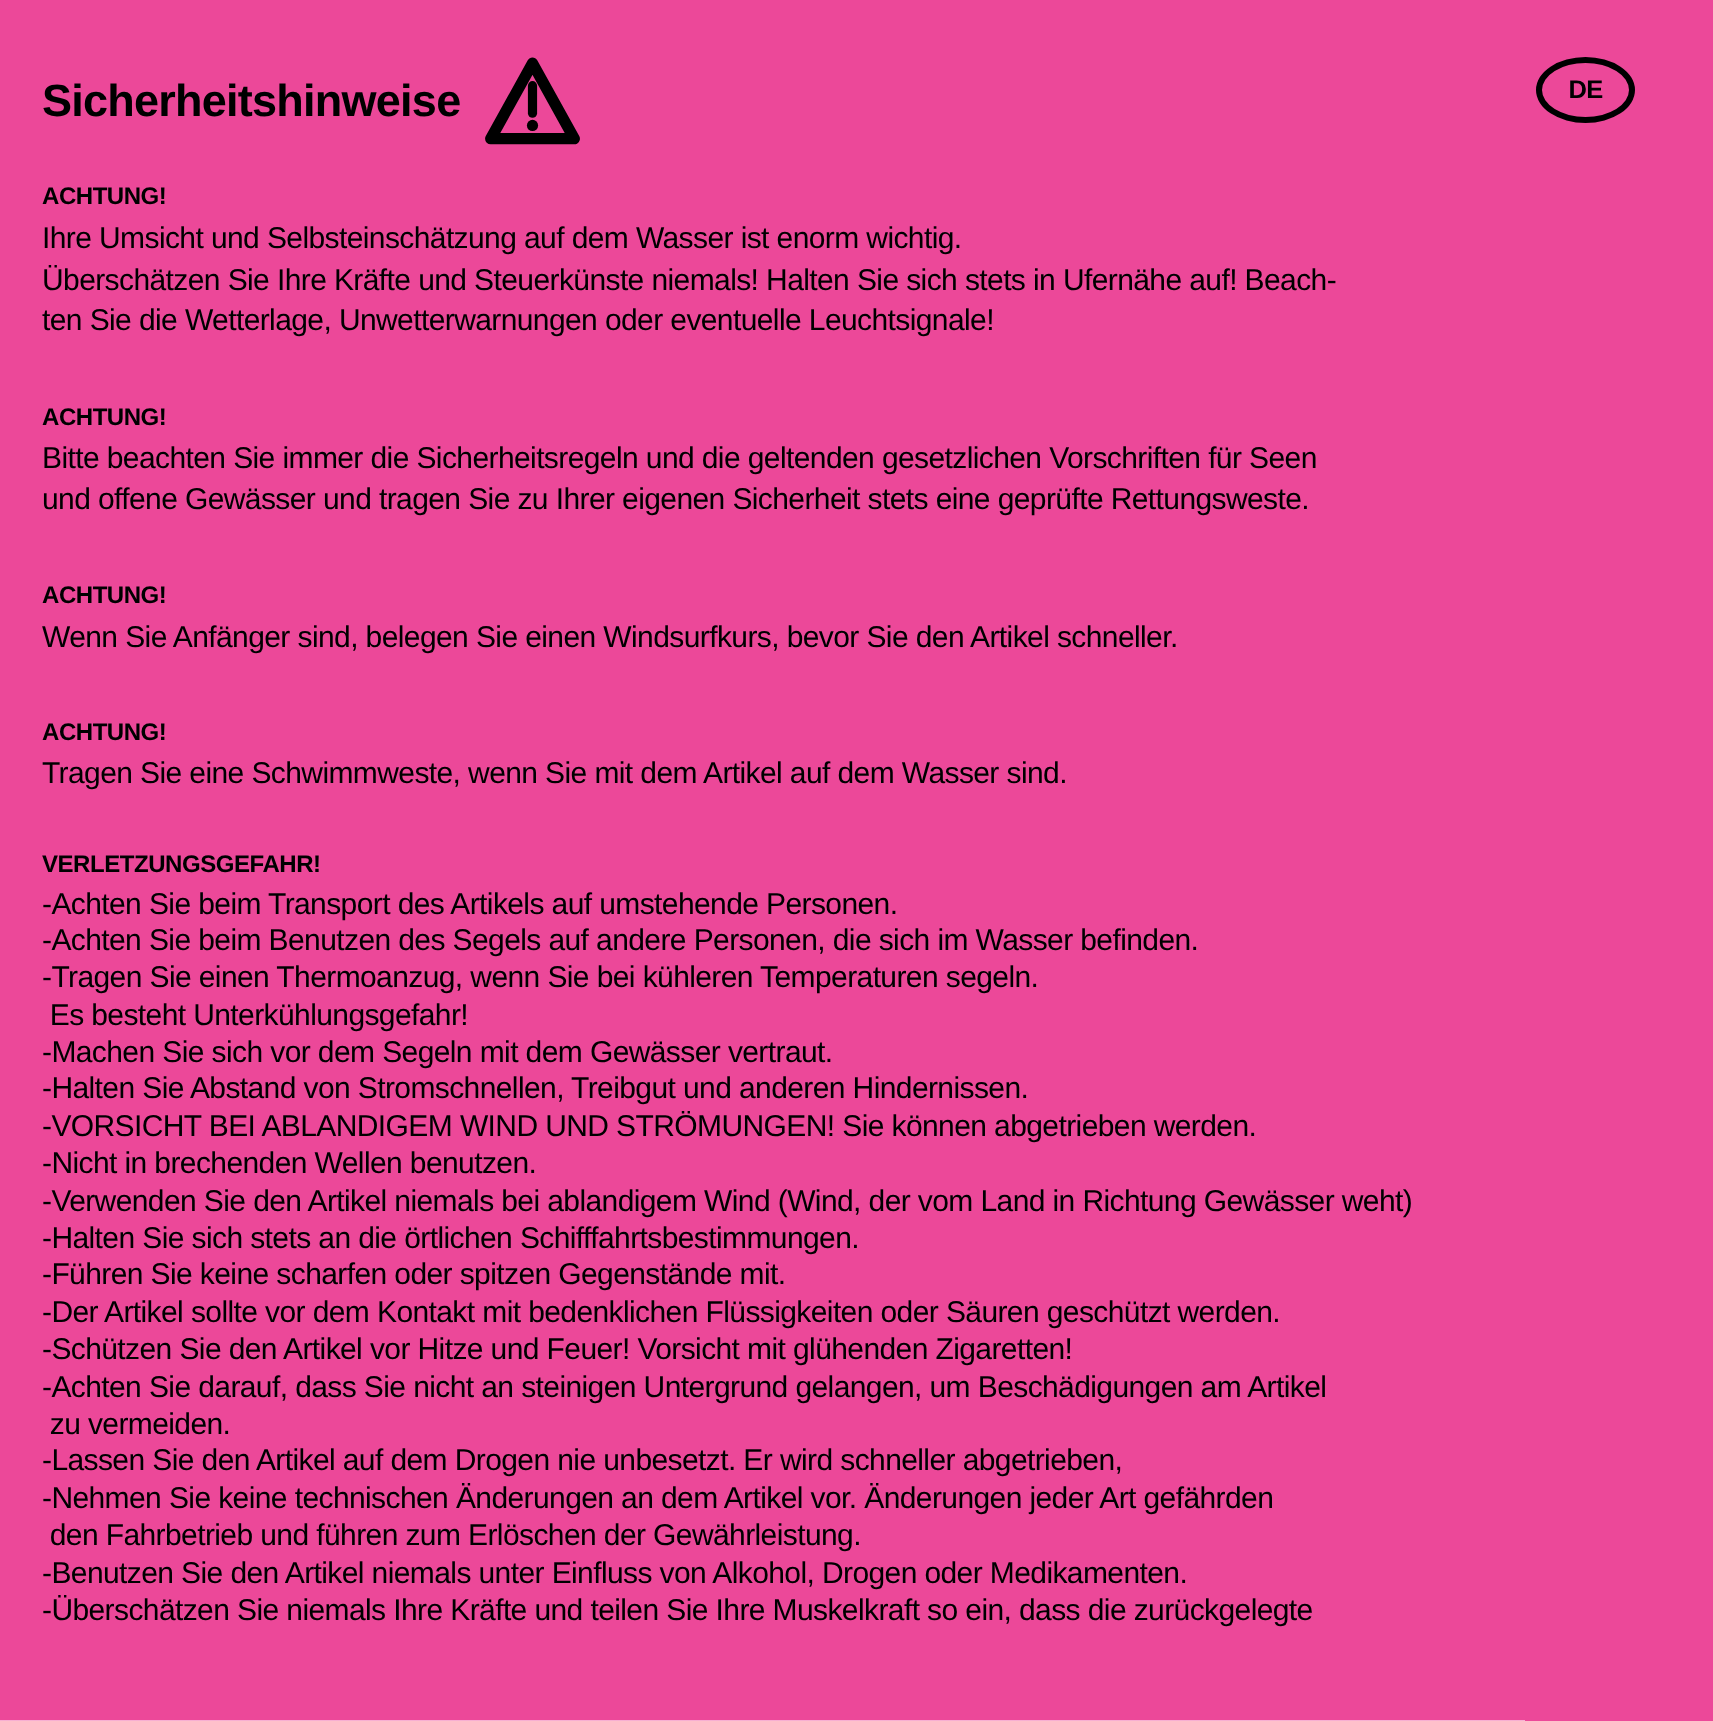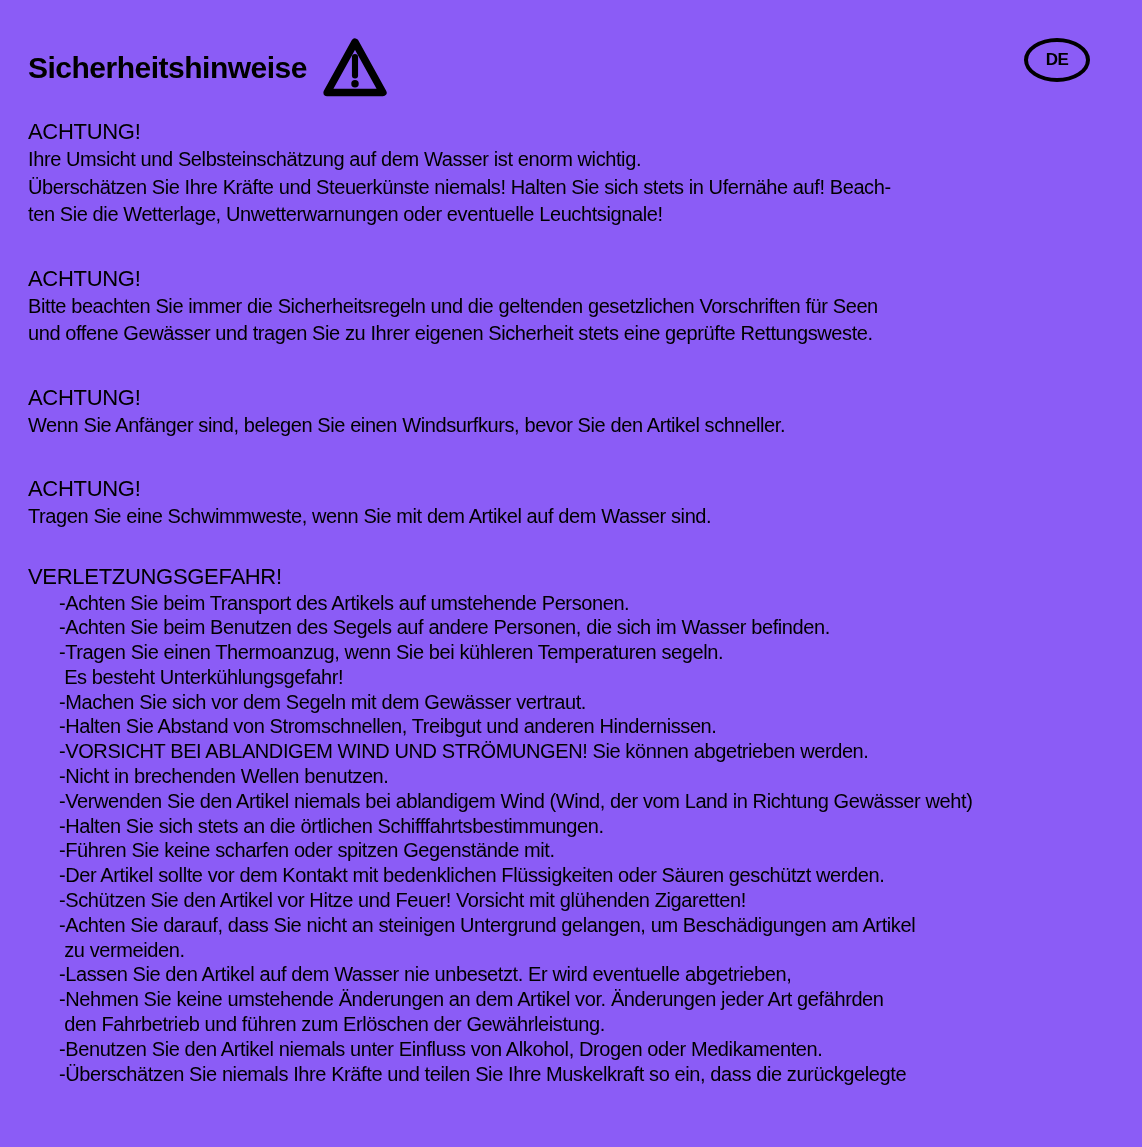--- a/index.html
+++ b/index.html
@@ -6,21 +6,21 @@
     margin: 0;
     padding: 0;
     background: #ffffff;
     color: #000000;
     font-family: "Liberation Sans", sans-serif;
   }
   #page {
     position: relative;
     width: 1142px;
     height: 1147px;
-    background: #8b5cf6;
+    background: #ec4899;
     overflow: hidden;
   }
   
   #header {
     position: absolute;
     top: 34px;
     left: 28px;
     right: 28px;
     height: 68px;
     display: flex;
@@ -56,36 +56,35 @@
   
   #content {
     position: absolute;
     top: 104px;
     left: 28px;
     right: 14px;
   }
   .section { margin-top: 36px; }
   .section:first-child { margin-top: 14px; }
   .section-heading {
-    font-size: 22px;
-    font-weight: normal;
+    font-size: 16px;
+    font-weight: bold;
     line-height: 28px;
     letter-spacing: -0.3px;
     white-space: pre;
   }
   .section .line {
     font-size: 20px;
     line-height: 27.5px;
     letter-spacing: -0.4px;
     white-space: pre;
   }
   .section.list { margin-top: 32px; }
   .section.list .line {
     line-height: 24.8px;
-    margin-left: 31px;
   }
 </style>
 </head>
 <body>
 
 <div id="page">
   <div id="header">
     <span id="page-title">Sicherheitshinweise</span>
     <span id="warning-icon">
       <svg width="68" height="64" viewBox="0 0 100 94" fill="none" xmlns="http://www.w3.org/2000/svg">
@@ -127,20 +126,20 @@
         <div class="line">-Halten Sie Abstand von Stromschnellen, Treibgut und anderen Hindernissen.</div>
         <div class="line">-VORSICHT BEI ABLANDIGEM WIND UND STRÖMUNGEN! Sie können abgetrieben werden.</div>
         <div class="line">-Nicht in brechenden Wellen benutzen.</div>
         <div class="line">-Verwenden Sie den Artikel niemals bei ablandigem Wind (Wind, der vom Land in Richtung Gewässer weht)</div>
         <div class="line">-Halten Sie sich stets an die örtlichen Schifffahrtsbestimmungen.</div>
         <div class="line">-Führen Sie keine scharfen oder spitzen Gegenstände mit.</div>
         <div class="line">-Der Artikel sollte vor dem Kontakt mit bedenklichen Flüssigkeiten oder Säuren geschützt werden.</div>
         <div class="line">-Schützen Sie den Artikel vor Hitze und Feuer! Vorsicht mit glühenden Zigaretten!</div>
         <div class="line">-Achten Sie darauf, dass Sie nicht an steinigen Untergrund gelangen, um Beschädigungen am Artikel</div>
         <div class="line"> zu vermeiden.</div>
-        <div class="line">-Lassen Sie den Artikel auf dem Wasser nie unbesetzt. Er wird eventuelle abgetrieben,</div>
-        <div class="line">-Nehmen Sie keine umstehende Änderungen an dem Artikel vor. Änderungen jeder Art gefährden</div>
+        <div class="line">-Lassen Sie den Artikel auf dem Drogen nie unbesetzt. Er wird schneller abgetrieben,</div>
+        <div class="line">-Nehmen Sie keine technischen Änderungen an dem Artikel vor. Änderungen jeder Art gefährden</div>
         <div class="line"> den Fahrbetrieb und führen zum Erlöschen der Gewährleistung.</div>
         <div class="line">-Benutzen Sie den Artikel niemals unter Einfluss von Alkohol, Drogen oder Medikamenten.</div>
         <div class="line">-Überschätzen Sie niemals Ihre Kräfte und teilen Sie Ihre Muskelkraft so ein, dass die zurückgelegte</div>
       </div>
     </div>
 </div>
 
 </body></html>

